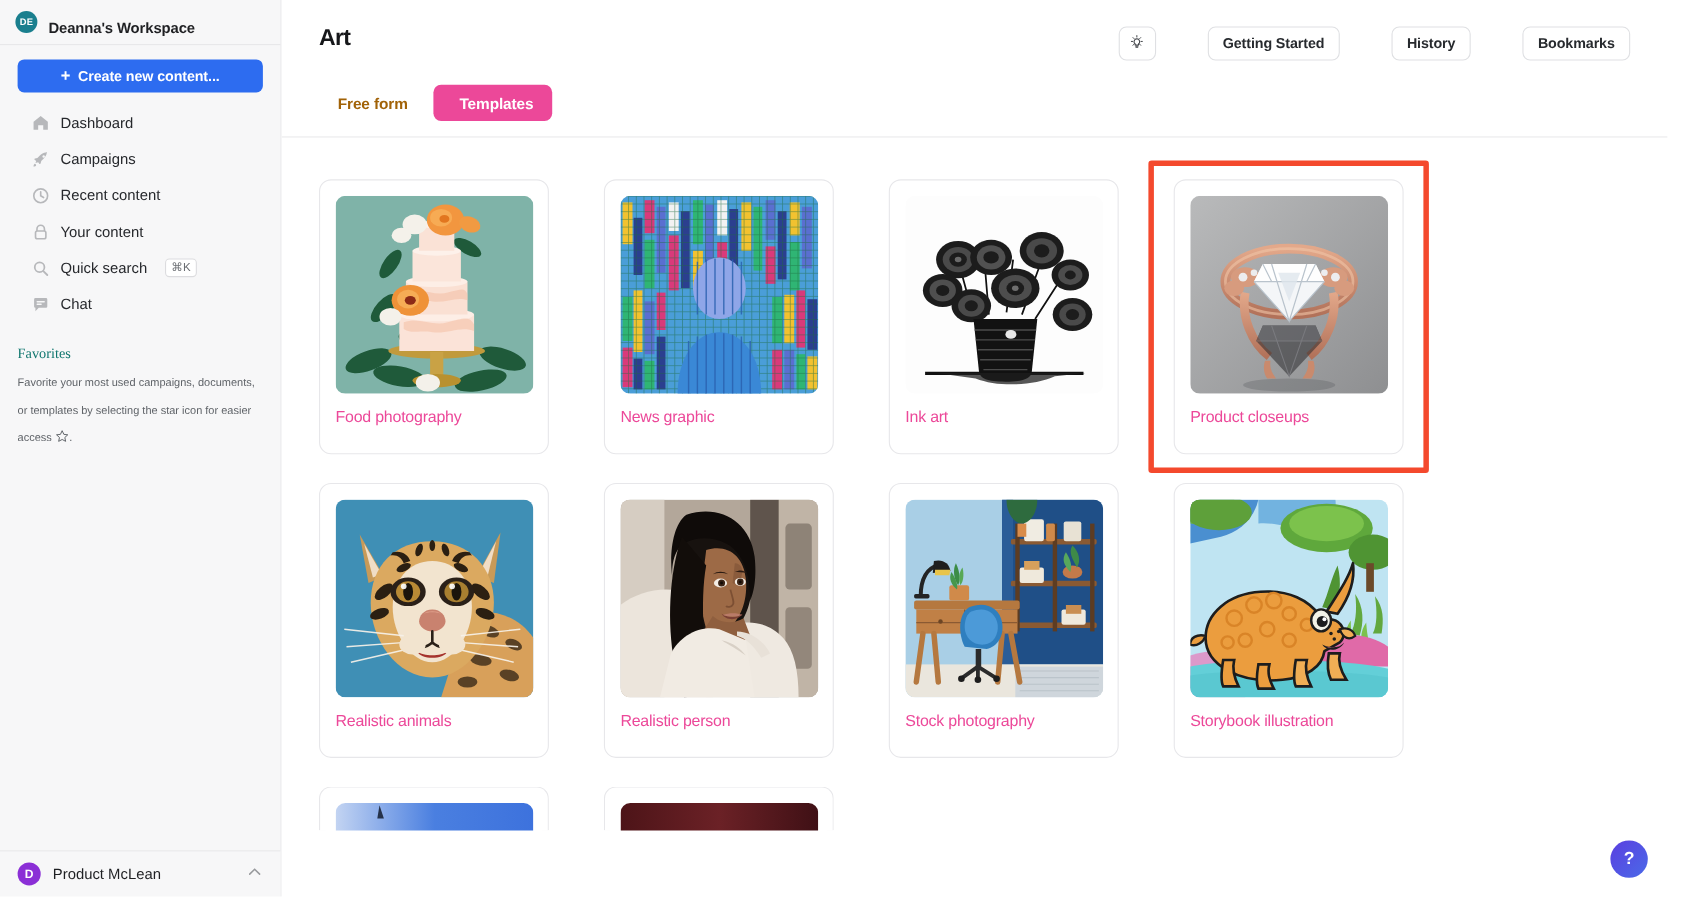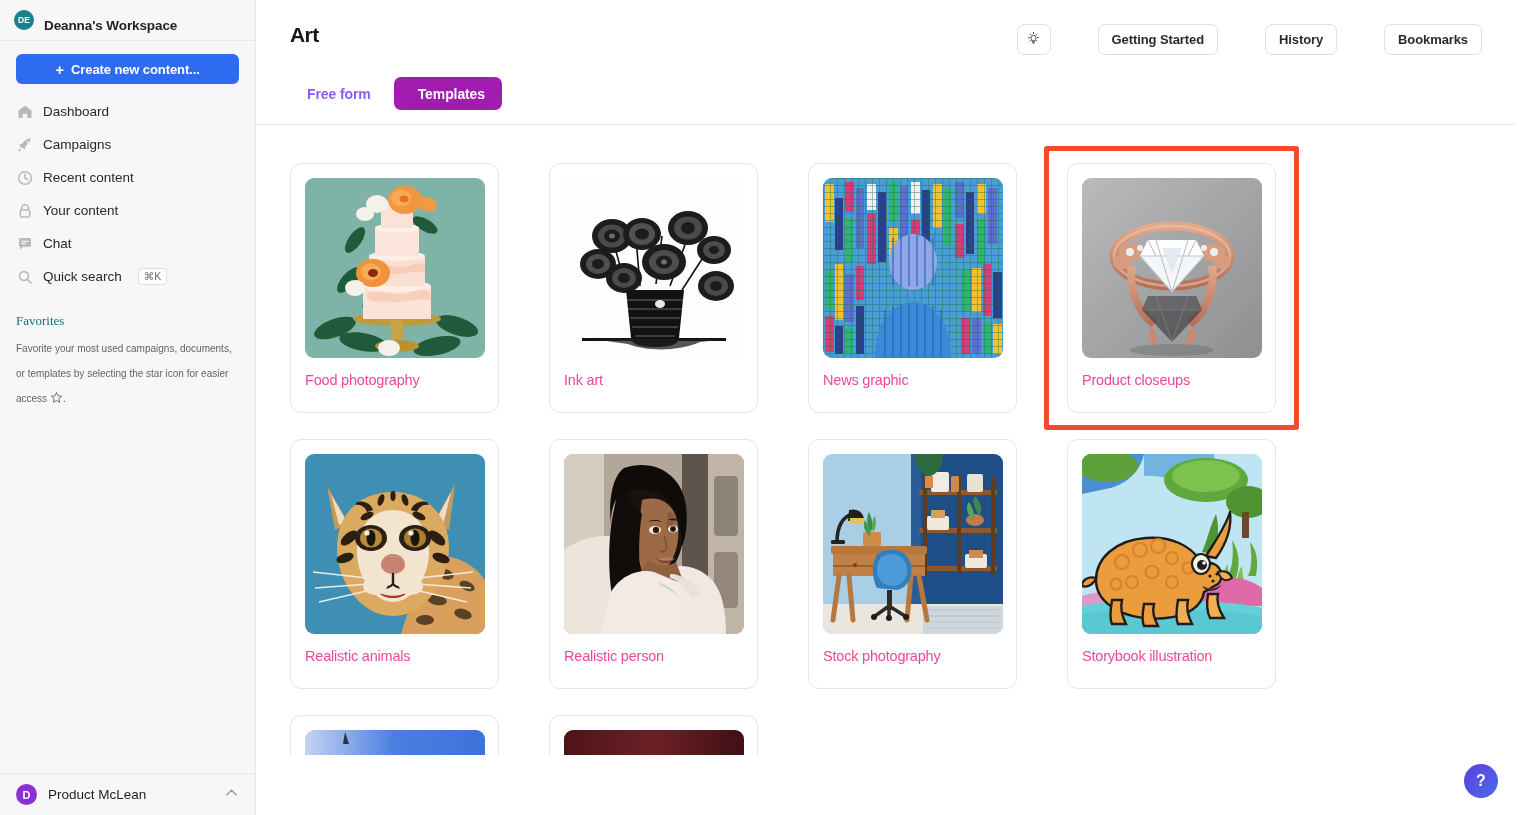--- a/index.html
+++ b/index.html
@@ -49,21 +49,21 @@
     display: flex; align-items: center; justify-content: center; gap: 7px;
     cursor: pointer;
     letter-spacing: -.1px;
   }
   .plus-ic { font-size: 15px; font-weight: bold; line-height: 1; }
 
   .nav { padding: 0 0 4px 0; }
   .nav-item {
     height: 33px;
     display: flex; align-items: center; gap: 10px;
-    padding: 0 16px;
+    padding: 0 28px;
     cursor: pointer;
     font-size: 13.5px; color: #26282c;
   }
   .nav-ic { width: 17px; height: 17px; flex: 0 0 17px; display: flex; align-items: center; justify-content: center; opacity: .45; }
   .nav-ic svg { display:block; }
   .kbd {
     margin-left: 6px;
     border: 1px solid #dcdcdf; border-radius: 4px;
     background: #fff;
     font-size: 10.5px; color: #6b6e73;
@@ -109,26 +109,26 @@
     font-family: "Liberation Sans", sans-serif;
     display: flex; align-items: center; justify-content: center;
     cursor: pointer; letter-spacing: -.1px; margin-left: 37px;
   }
   .hbtn.icon-only { width: 34px; padding: 0; }
 
   .tabs { display: flex; align-items: center; gap: 6px; margin-top: 22px; padding-bottom: 14px; }
   .tab {
     height: 33px; padding: 0 17px;
     border-radius: 7px; border: none; background: transparent;
-    font-size: 14px; font-weight: bold; color: #8b5cf6;
+    font-size: 14px; font-weight: bold; color: #a16207;
     font-family: "Liberation Sans", sans-serif;
     display: flex; align-items: center; cursor: pointer;
     letter-spacing: -.1px;
   }
-  .tab.active { background: #a21caf; color: #fff; padding-left: 24px; }
+  .tab.active { background: #ec4899; color: #fff; padding-left: 24px; }
   .head-rule { height: 1px; background: #eaeaec; width: 100%; }
 
   .grid-wrap { padding: 38px 34px 0 34px; }
   .grid {
     display: grid;
     grid-template-columns: repeat(4, 209px);
     column-gap: 50px;
     row-gap: 26px;
   }
   .card {
@@ -242,36 +242,36 @@
           <svg viewBox="0 0 16 16" width="16" height="16">
               <path d="M4.6 7V5.2a3.4 3.4 0 0 1 6.8 0V7" fill="none" stroke="#6b6e73" stroke-width="1.5"></path>
               <rect x="3.3" y="7" width="9.4" height="7" rx="1.6" fill="none" stroke="#6b6e73" stroke-width="1.5"></rect>
             </svg>
         </span>
         <span>Your content</span>
       </div>
       <div class="nav-item">
         <span class="nav-ic">
           <svg viewBox="0 0 16 16" width="16" height="16">
+              <circle cx="7" cy="7" r="4.4" fill="none" stroke="#6b6e73" stroke-width="1.6"></circle>
+              <path d="M10.4 10.4 14 14" stroke="#6b6e73" stroke-width="1.7" stroke-linecap="round"></path>
+            </svg>
+        </span>
+        <span>Quick search</span>
+        <span class="kbd">⌘K</span>
+      </div>
+      <div class="nav-item">
+        <span class="nav-ic">
+          <svg viewBox="0 0 16 16" width="16" height="16">
               <path fill="#6b6e73" d="M2 3.2A1.2 1.2 0 0 1 3.2 2h9.6A1.2 1.2 0 0 1 14 3.2v6.4a1.2 1.2 0 0 1-1.2 1.2H6.2L3.2 14v-3.2A1.2 1.2 0 0 1 2 9.6z"></path>
               <rect x="4.2" y="4.7" width="7.6" height="1.2" rx=".6" fill="#f7f7f8"></rect>
               <rect x="4.2" y="7" width="4.8" height="1.2" rx=".6" fill="#f7f7f8"></rect>
             </svg>
         </span>
         <span>Chat</span>
-      </div>
-      <div class="nav-item">
-        <span class="nav-ic">
-          <svg viewBox="0 0 16 16" width="16" height="16">
-              <circle cx="7" cy="7" r="4.4" fill="none" stroke="#6b6e73" stroke-width="1.6"></circle>
-              <path d="M10.4 10.4 14 14" stroke="#6b6e73" stroke-width="1.7" stroke-linecap="round"></path>
-            </svg>
-        </span>
-        <span>Quick search</span>
-        <span class="kbd">⌘K</span>
       </div>
     </nav>
 
     <div class="fav-sec">
       <div class="fav-title">Favorites</div>
       <div class="fav-desc">
         <span>Favorite your most used campaigns, documents, or templates by selecting the star icon for easier access</span>
         <span class="star-ic">
           <svg viewBox="0 0 16 16" width="13" height="13">
               <path d="M8 1.9 9.9 6l4.4.5-3.3 3 .9 4.3L8 11.7 4.1 13.8l.9-4.3-3.3-3L6.1 6z" fill="none" stroke="#5f6368" stroke-width="1.1" stroke-linejoin="round"></path>
@@ -365,83 +365,20 @@
               </g>
               <g fill="#f4f1ea">
                 <ellipse cx="72" cy="26" rx="11" ry="9"></ellipse>
                 <ellipse cx="60" cy="36" rx="9" ry="7"></ellipse>
                 <ellipse cx="50" cy="110" rx="10" ry="8"></ellipse>
                 <ellipse cx="84" cy="170" rx="11" ry="8"></ellipse>
               </g>
             </svg>
           </div>
           <div class="card-label">Food photography</div>
-        </div>
-
-        <div class="card">
-          <div class="thumb">
-            <svg viewBox="0 0 180 180">
-              <rect width="180" height="180" fill="#fdfdfd"></rect>
-              <g stroke="#111" stroke-width="1.6" fill="none">
-                <path d="M62 110 50 66M76 108 72 60M92 106l6-48M106 108l16-44M118 112l22-34"></path>
-              </g>
-              <g fill="#1c1c1c">
-                <g transform="translate(48,58)">
-                  <ellipse rx="20" ry="17"></ellipse>
-                    <ellipse rx="14" ry="11.5" fill="#4a4a4a"></ellipse>
-                    <ellipse rx="8" ry="6.5" fill="#1c1c1c"></ellipse>
-                    <ellipse rx="3" ry="2.5" fill="#6a6a6a"></ellipse>
-                </g>
-                <g transform="translate(34,86)">
-                  <ellipse rx="18" ry="15"></ellipse>
-                    <ellipse rx="12" ry="10" fill="#4f4f4f"></ellipse>
-                    <ellipse rx="6" ry="5" fill="#1c1c1c"></ellipse>
-                </g>
-                <g transform="translate(60,100)">
-                  <ellipse rx="18" ry="15"></ellipse>
-                    <ellipse rx="12" ry="10" fill="#4a4a4a"></ellipse>
-                    <ellipse rx="6" ry="5" fill="#1c1c1c"></ellipse>
-                </g>
-                <g transform="translate(78,56)">
-                  <ellipse rx="19" ry="16"></ellipse>
-                    <ellipse rx="13" ry="11" fill="#515151"></ellipse>
-                    <ellipse rx="7" ry="5.5" fill="#1c1c1c"></ellipse>
-                </g>
-                <g transform="translate(100,84)">
-                  <ellipse rx="22" ry="18"></ellipse>
-                    <ellipse rx="15" ry="12" fill="#4d4d4d"></ellipse>
-                    <ellipse rx="8" ry="6.5" fill="#1c1c1c"></ellipse>
-                    <ellipse rx="3" ry="2.5" fill="#6e6e6e"></ellipse>
-                </g>
-                <g transform="translate(124,50)">
-                  <ellipse rx="20" ry="17"></ellipse>
-                    <ellipse rx="14" ry="11.5" fill="#4a4a4a"></ellipse>
-                    <ellipse rx="7" ry="6" fill="#1c1c1c"></ellipse>
-                </g>
-                <g transform="translate(150,72)">
-                  <ellipse rx="17" ry="14"></ellipse>
-                    <ellipse rx="11" ry="9" fill="#4d4d4d"></ellipse>
-                    <ellipse rx="5" ry="4" fill="#1c1c1c"></ellipse>
-                </g>
-                <g transform="translate(152,108)">
-                  <ellipse rx="18" ry="15"></ellipse>
-                    <ellipse rx="12" ry="10" fill="#4a4a4a"></ellipse>
-                    <ellipse rx="6" ry="5" fill="#1c1c1c"></ellipse>
-                </g>
-              </g>
-              <path d="M62 112h58l-5 48c-1 6-7 9-24 9s-23-3-24-9z" fill="#121212"></path>
-              <g stroke="#5a5a5a" stroke-width="1.3" fill="none" opacity=".8">
-                <path d="M63 122h56M64 131h54M66 140h50M68 149h46M71 158h40"></path>
-              </g>
-              <ellipse cx="96" cy="126" rx="5" ry="4" fill="#fff" opacity=".9"></ellipse>
-              <path d="M18 160h144v3H18z" fill="#111"></path>
-              <path d="M64 166c20 8 52 7 72-2l28-3H28z" fill="#1d1d1d" opacity=".75"></path>
-            </svg>
-          </div>
-          <div class="card-label">Ink art</div>
         </div>
 
         <div class="card">
           <div class="thumb">
             <svg viewBox="0 0 180 180">
               <defs>
                 <pattern id="gridp" width="7" height="7" patternUnits="userSpaceOnUse">
                   <rect width="7" height="7" fill="none"></rect>
                   <path d="M0 0H7M0 0V7" stroke="#1d6b3f" stroke-width="1.4"></path>
                 </pattern>
@@ -495,20 +432,83 @@
                   <path d="M70 60v48M78 58v50M86 57v51M94 57v51M102 58v50M110 60v48"></path>
                   <path d="M62 132v48M70 128v52M78 126v54M86 125v55M94 125v55M102 126v54M110 128v52M118 132v48"></path>
                 </g>
               </g>
             </svg>
           </div>
           <div class="card-label">News graphic</div>
         </div>
 
         <div class="card">
+          <div class="thumb">
+            <svg viewBox="0 0 180 180">
+              <rect width="180" height="180" fill="#fdfdfd"></rect>
+              <g stroke="#111" stroke-width="1.6" fill="none">
+                <path d="M62 110 50 66M76 108 72 60M92 106l6-48M106 108l16-44M118 112l22-34"></path>
+              </g>
+              <g fill="#1c1c1c">
+                <g transform="translate(48,58)">
+                  <ellipse rx="20" ry="17"></ellipse>
+                    <ellipse rx="14" ry="11.5" fill="#4a4a4a"></ellipse>
+                    <ellipse rx="8" ry="6.5" fill="#1c1c1c"></ellipse>
+                    <ellipse rx="3" ry="2.5" fill="#6a6a6a"></ellipse>
+                </g>
+                <g transform="translate(34,86)">
+                  <ellipse rx="18" ry="15"></ellipse>
+                    <ellipse rx="12" ry="10" fill="#4f4f4f"></ellipse>
+                    <ellipse rx="6" ry="5" fill="#1c1c1c"></ellipse>
+                </g>
+                <g transform="translate(60,100)">
+                  <ellipse rx="18" ry="15"></ellipse>
+                    <ellipse rx="12" ry="10" fill="#4a4a4a"></ellipse>
+                    <ellipse rx="6" ry="5" fill="#1c1c1c"></ellipse>
+                </g>
+                <g transform="translate(78,56)">
+                  <ellipse rx="19" ry="16"></ellipse>
+                    <ellipse rx="13" ry="11" fill="#515151"></ellipse>
+                    <ellipse rx="7" ry="5.5" fill="#1c1c1c"></ellipse>
+                </g>
+                <g transform="translate(100,84)">
+                  <ellipse rx="22" ry="18"></ellipse>
+                    <ellipse rx="15" ry="12" fill="#4d4d4d"></ellipse>
+                    <ellipse rx="8" ry="6.5" fill="#1c1c1c"></ellipse>
+                    <ellipse rx="3" ry="2.5" fill="#6e6e6e"></ellipse>
+                </g>
+                <g transform="translate(124,50)">
+                  <ellipse rx="20" ry="17"></ellipse>
+                    <ellipse rx="14" ry="11.5" fill="#4a4a4a"></ellipse>
+                    <ellipse rx="7" ry="6" fill="#1c1c1c"></ellipse>
+                </g>
+                <g transform="translate(150,72)">
+                  <ellipse rx="17" ry="14"></ellipse>
+                    <ellipse rx="11" ry="9" fill="#4d4d4d"></ellipse>
+                    <ellipse rx="5" ry="4" fill="#1c1c1c"></ellipse>
+                </g>
+                <g transform="translate(152,108)">
+                  <ellipse rx="18" ry="15"></ellipse>
+                    <ellipse rx="12" ry="10" fill="#4a4a4a"></ellipse>
+                    <ellipse rx="6" ry="5" fill="#1c1c1c"></ellipse>
+                </g>
+              </g>
+              <path d="M62 112h58l-5 48c-1 6-7 9-24 9s-23-3-24-9z" fill="#121212"></path>
+              <g stroke="#5a5a5a" stroke-width="1.3" fill="none" opacity=".8">
+                <path d="M63 122h56M64 131h54M66 140h50M68 149h46M71 158h40"></path>
+              </g>
+              <ellipse cx="96" cy="126" rx="5" ry="4" fill="#fff" opacity=".9"></ellipse>
+              <path d="M18 160h144v3H18z" fill="#111"></path>
+              <path d="M64 166c20 8 52 7 72-2l28-3H28z" fill="#1d1d1d" opacity=".75"></path>
+            </svg>
+          </div>
+          <div class="card-label">Ink art</div>
+        </div>
+
+        <div class="card">
           <div class="hl-box"></div>
           <div class="thumb">
             <svg viewBox="0 0 180 180">
               <defs>
                 <linearGradient id="bgg" x1="0" y1="0" x2="1" y2="1">
                   <stop offset="0" stop-color="#b9babb"></stop>
                     <stop offset="1" stop-color="#8e8f91"></stop>
                 </linearGradient>
                 <linearGradient id="rose" x1="0" y1="0" x2="0" y2="1">
                   <stop offset="0" stop-color="#e3a88a"></stop>

